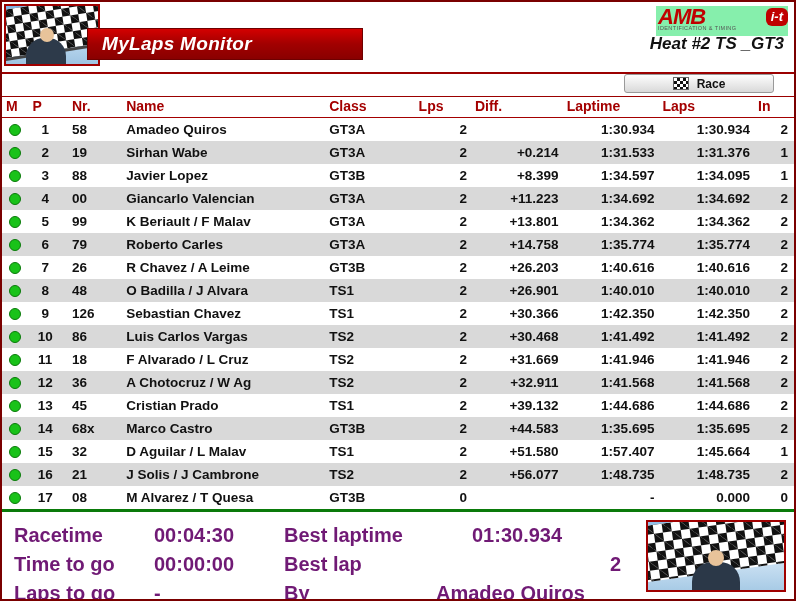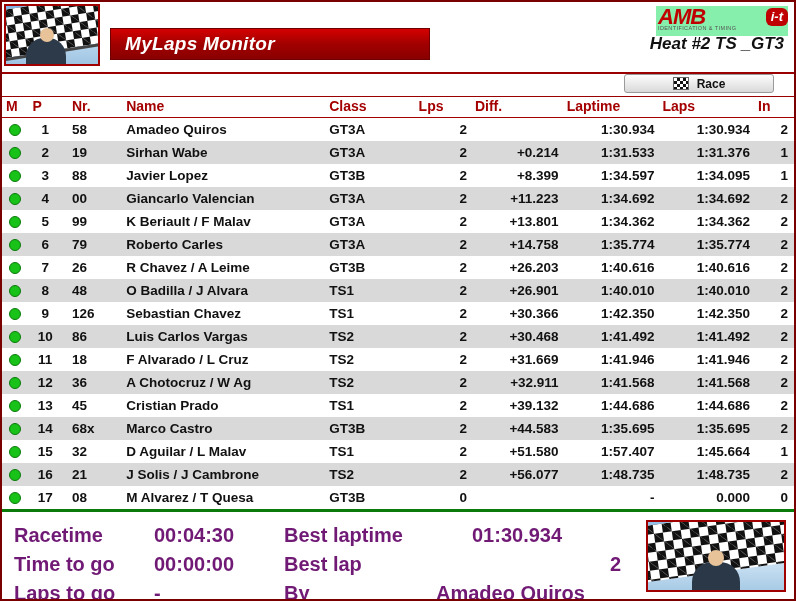--- a/index.html
+++ b/index.html
@@ -67,23 +67,23 @@
     left: 34px;
     bottom: 22px;
     width: 14px;
     height: 14px;
     border-radius: 50%;
     background: #e8c39a;
   }
 
   .title-bar {
     position: absolute;
-    left: 108px;
+    left: 85px;
     top: 26px;
-    width: 320px;
+    width: 276px;
     height: 32px;
     background: linear-gradient(to bottom, #d40000 0%, #a10000 50%, #8a0000 100%);
     border: 1px solid #6e0000;
     box-sizing: border-box;
   }
   .title-bar .title-text {
     position: absolute;
     left: 14px;
     top: 4px;
     color: #ffffff;

